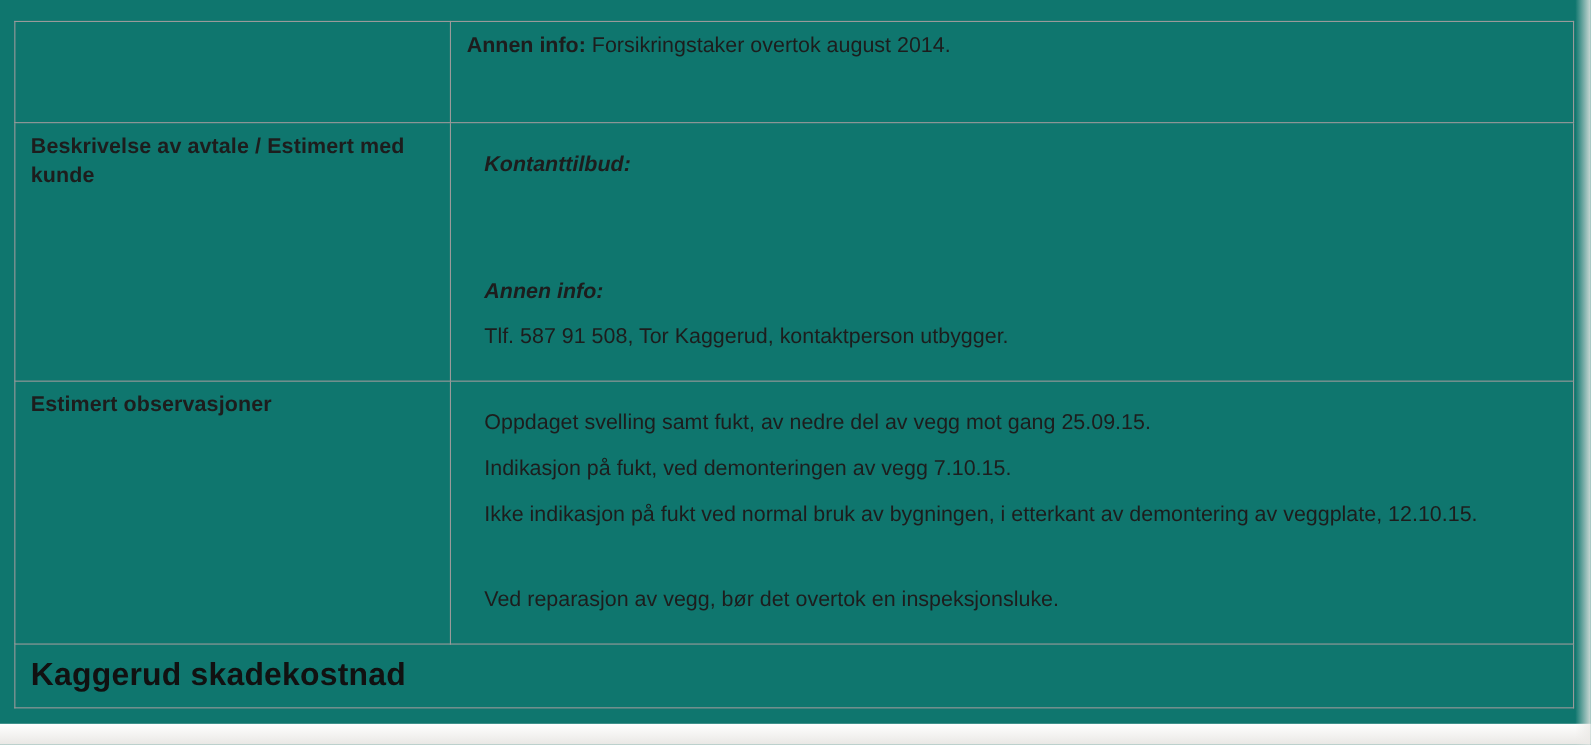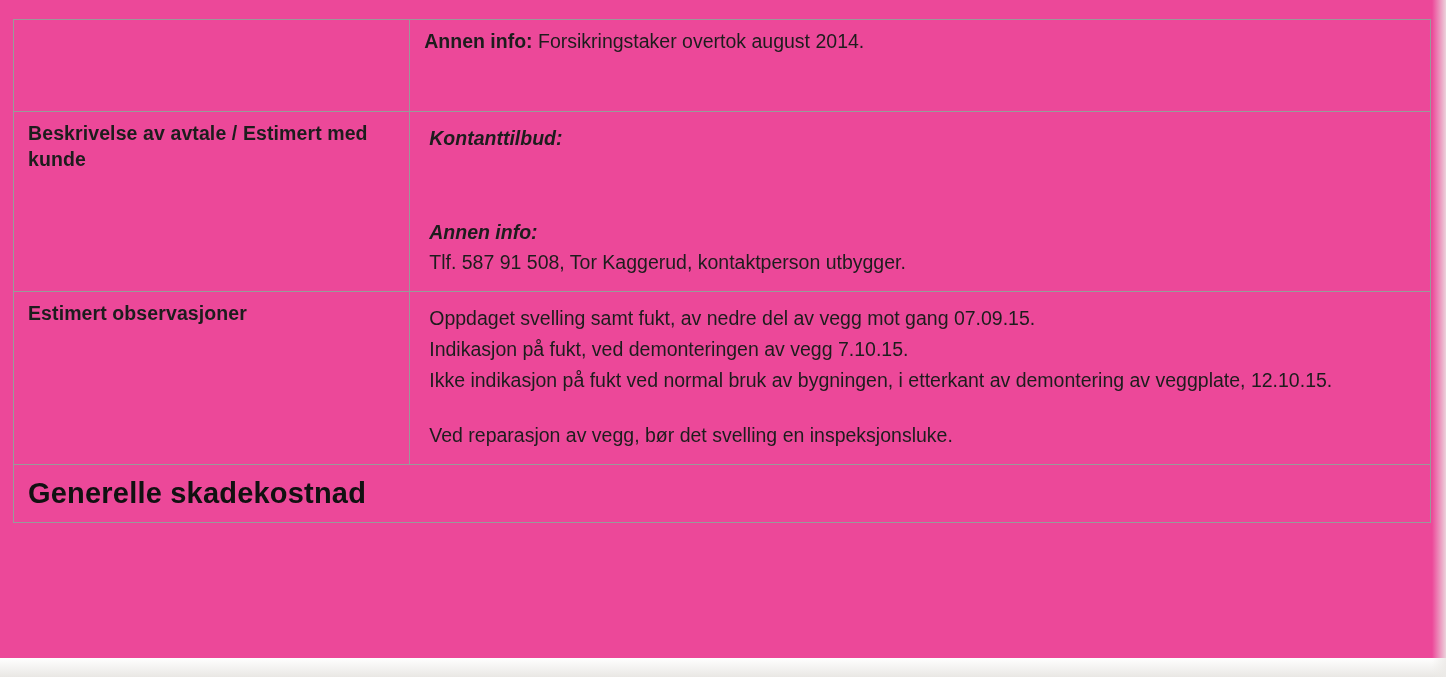--- a/index.html
+++ b/index.html
@@ -12,21 +12,21 @@
     height: 677px;
     font-family: "Liberation Sans", sans-serif;
     color: #1a1a1a;
     overflow: hidden;
   }
 
   .page {
     position: relative;
     width: 1446px;
     height: 677px;
-    background: #ec4899;
+    background: #0f766e;
   }
 
   
   .doc-table {
     position: absolute;
     left: 13px;
     top: 19px;
     width: 1418px;
     border-collapse: collapse;
     table-layout: fixed;
@@ -67,21 +67,21 @@
   .spacer-lg {
     display: block;
     height: 58px;
   }
   .spacer-md {
     display: block;
     height: 20px;
   }
 
   .value-lines p {
-    margin: 5px;
+    margin: 16px;
   }
 
   .section-title-cell {
     padding: 14px 12px 60px 16px;
   }
   .section-title {
     font-size: 29px;
     font-weight: bold;
     letter-spacing: 0.2px;
     color: #111111;
@@ -130,31 +130,31 @@
           <p class="bold-italic">Kontanttilbud:</p>
           <span class="spacer-lg"></span>
           <p class="bold-italic">Annen info:</p>
           <p>Tlf. 587 91 508, Tor Kaggerud, kontaktperson utbygger.</p>
         </td>
       </tr>
 
       <tr>
         <td class="col-label">Estimert observasjoner</td>
         <td class="col-value value-lines">
-          <p>Oppdaget svelling samt fukt, av nedre del av vegg mot gang 07.09.15.</p>
+          <p>Oppdaget svelling samt fukt, av nedre del av vegg mot gang 25.09.15.</p>
           <p>Indikasjon på fukt, ved demonteringen av vegg 7.10.15.</p>
           <p>Ikke indikasjon på fukt ved normal bruk av bygningen, i etterkant av demontering av veggplate, 12.10.15.</p>
           <span class="spacer-md"></span>
-          <p>Ved reparasjon av vegg, bør det svelling en inspeksjonsluke.</p>
+          <p>Ved reparasjon av vegg, bør det overtok en inspeksjonsluke.</p>
         </td>
       </tr>
 
       <tr>
         <td class="section-title-cell" colspan="2">
-          <span class="section-title">Generelle skadekostnad</span>
+          <span class="section-title">Kaggerud skadekostnad</span>
         </td>
       </tr>
 
     </tbody>
   </table>
 
   <div class="scan-edge-bottom"></div>
   <div class="scan-edge-right"></div>
 
 </div>

